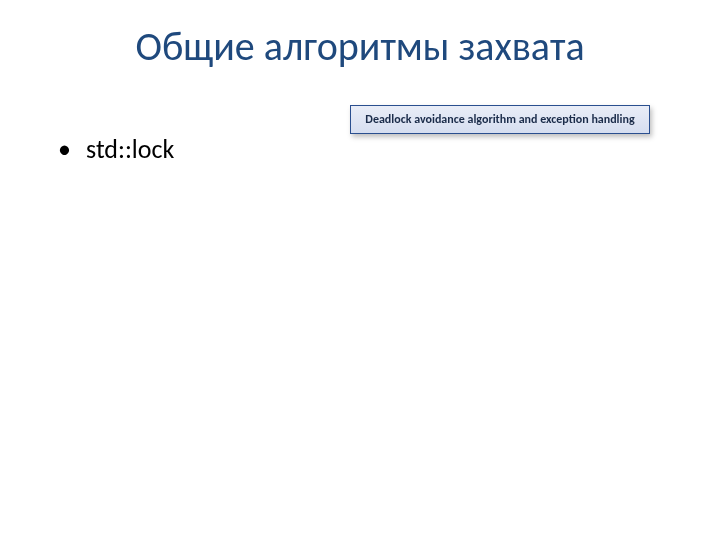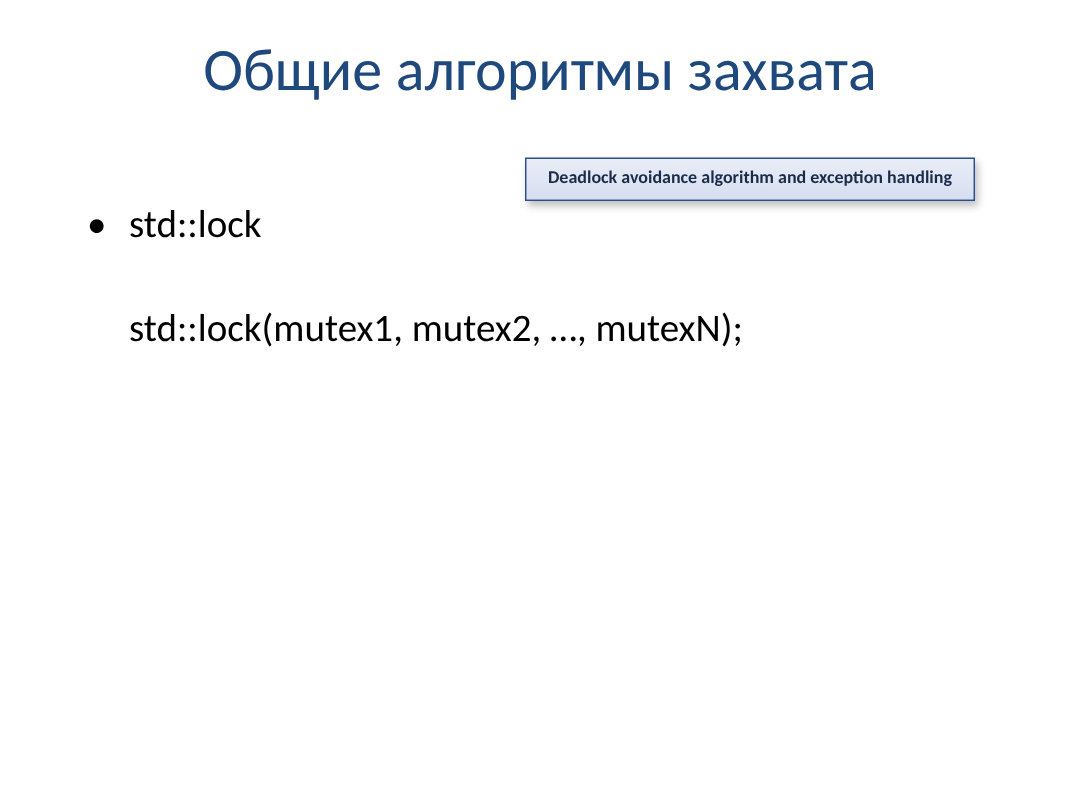--- a/index.html
+++ b/index.html
@@ -84,19 +84,18 @@
   <div class="title">Общие алгоритмы захвата</div>
 
   <div class="callout">Deadlock avoidance algorithm and exception handling</div>
 
   <div class="body">
 
     <div class="row bullet">
       <span>std::lock</span>
     </div>
     <div class="sp-sm"></div>
-    <div class="row indent">std::lock(mutex1, mutex2, …, mutexN);</div>
     <div class="sp-md"></div>
 
     <div class="sp-sm"></div>
 
   </div>
 </div>
 
 </body></html>

